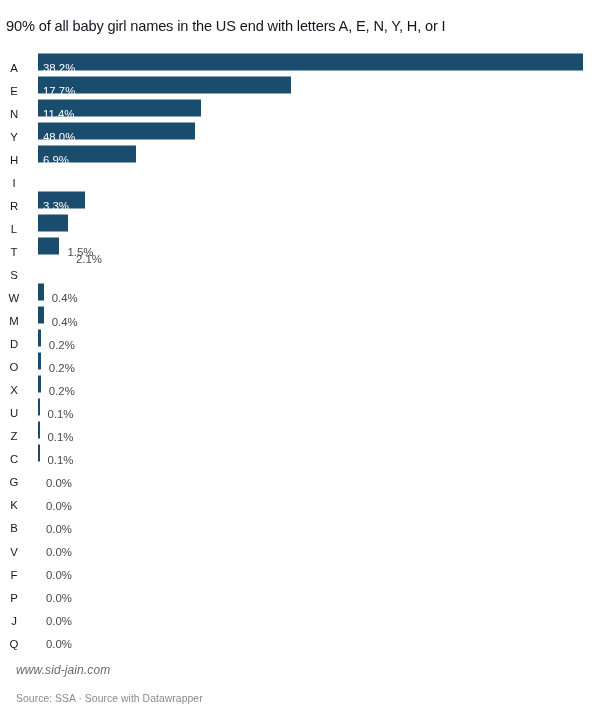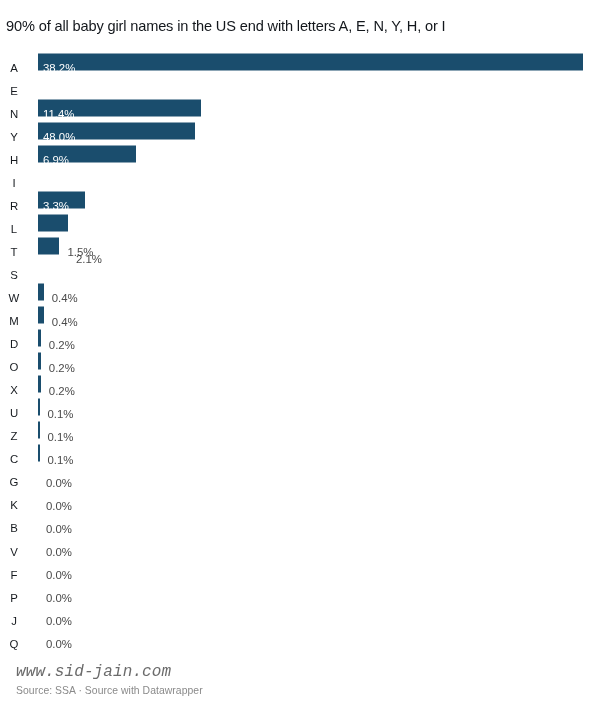--- a/index.html
+++ b/index.html
@@ -99,26 +99,25 @@
     white-space: nowrap;
     line-height: 1;
   }
   .footer {
     position: absolute;
     left: 16px;
     top: 663px;
     width: 560px;
   }
   .footer-site {
-    font-size: 16px;
+    font-size: 12px;
     font-style: italic;
     color: #6b6b6b;
     letter-spacing: 0.1px;
-    margin-bottom: 4px;
-    font-family: Liberation Mono, monospace;
+    margin-bottom: 16px;
   }
   .footer-source {
     font-size: 10.4px;
     color: #8a8a8a;
     letter-spacing: 0.05px;
   }
 </style>
 </head>
 <body>
 
@@ -129,20 +128,24 @@
   <div class="plot" id="plot">
       <div class="row">
         <div class="cat-label">A</div>
         <div class="bar-area">
           <div class="bar" style="width: 545.114px; background: rgb(26, 77, 109);"></div>
           <div class="val-in">38.2%</div>
         </div>
       </div>
       <div class="row">
         <div class="cat-label">E</div>
+        <div class="bar-area">
+          <div class="bar" style="width: 252.579px; background: rgb(26, 77, 109);"></div>
+          <div class="val-in">17.7%</div>
+        </div>
       </div>
       <div class="row">
         <div class="cat-label">N</div>
         <div class="bar-area">
           <div class="bar" style="width: 162.678px; background: rgb(26, 77, 109);"></div>
           <div class="val-in">11.4%</div>
         </div>
       </div>
       <div class="row">
         <div class="cat-label">Y</div>

